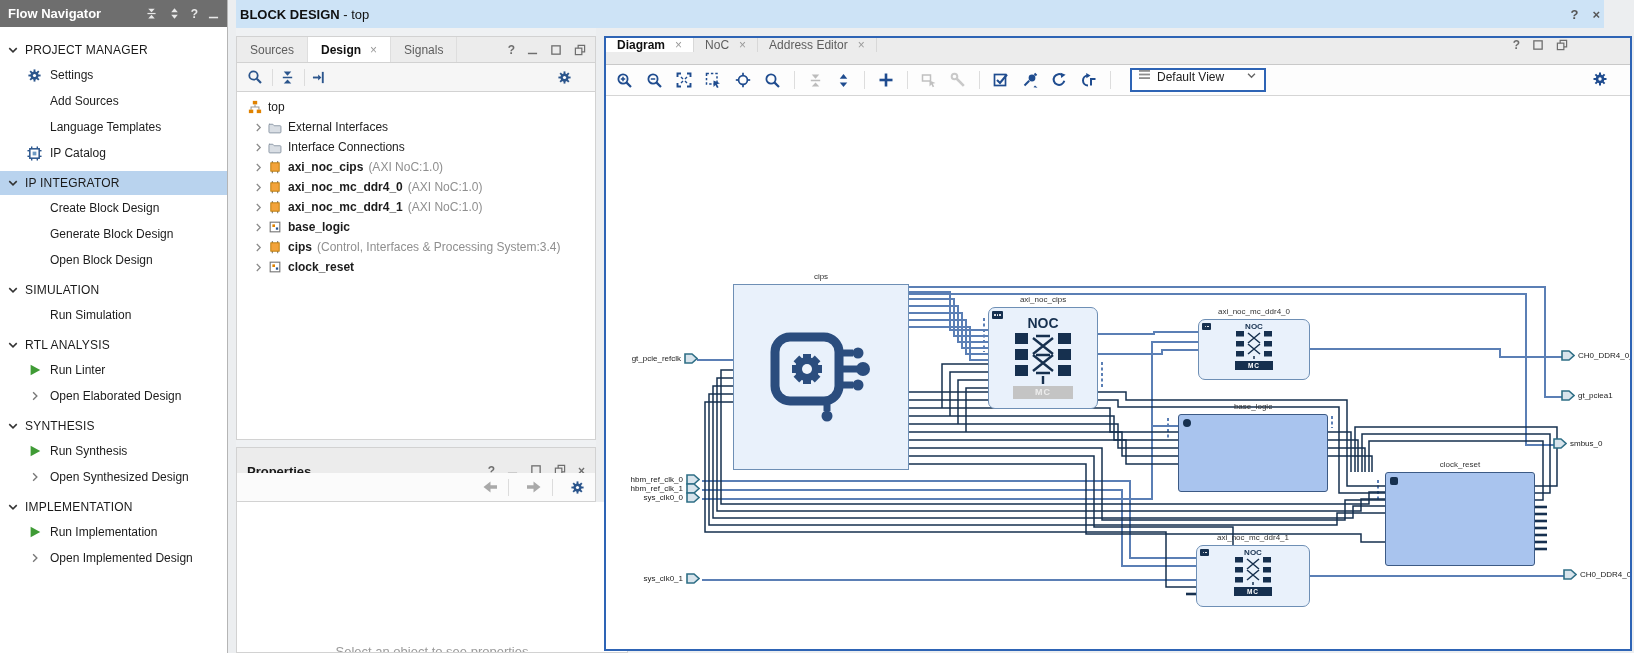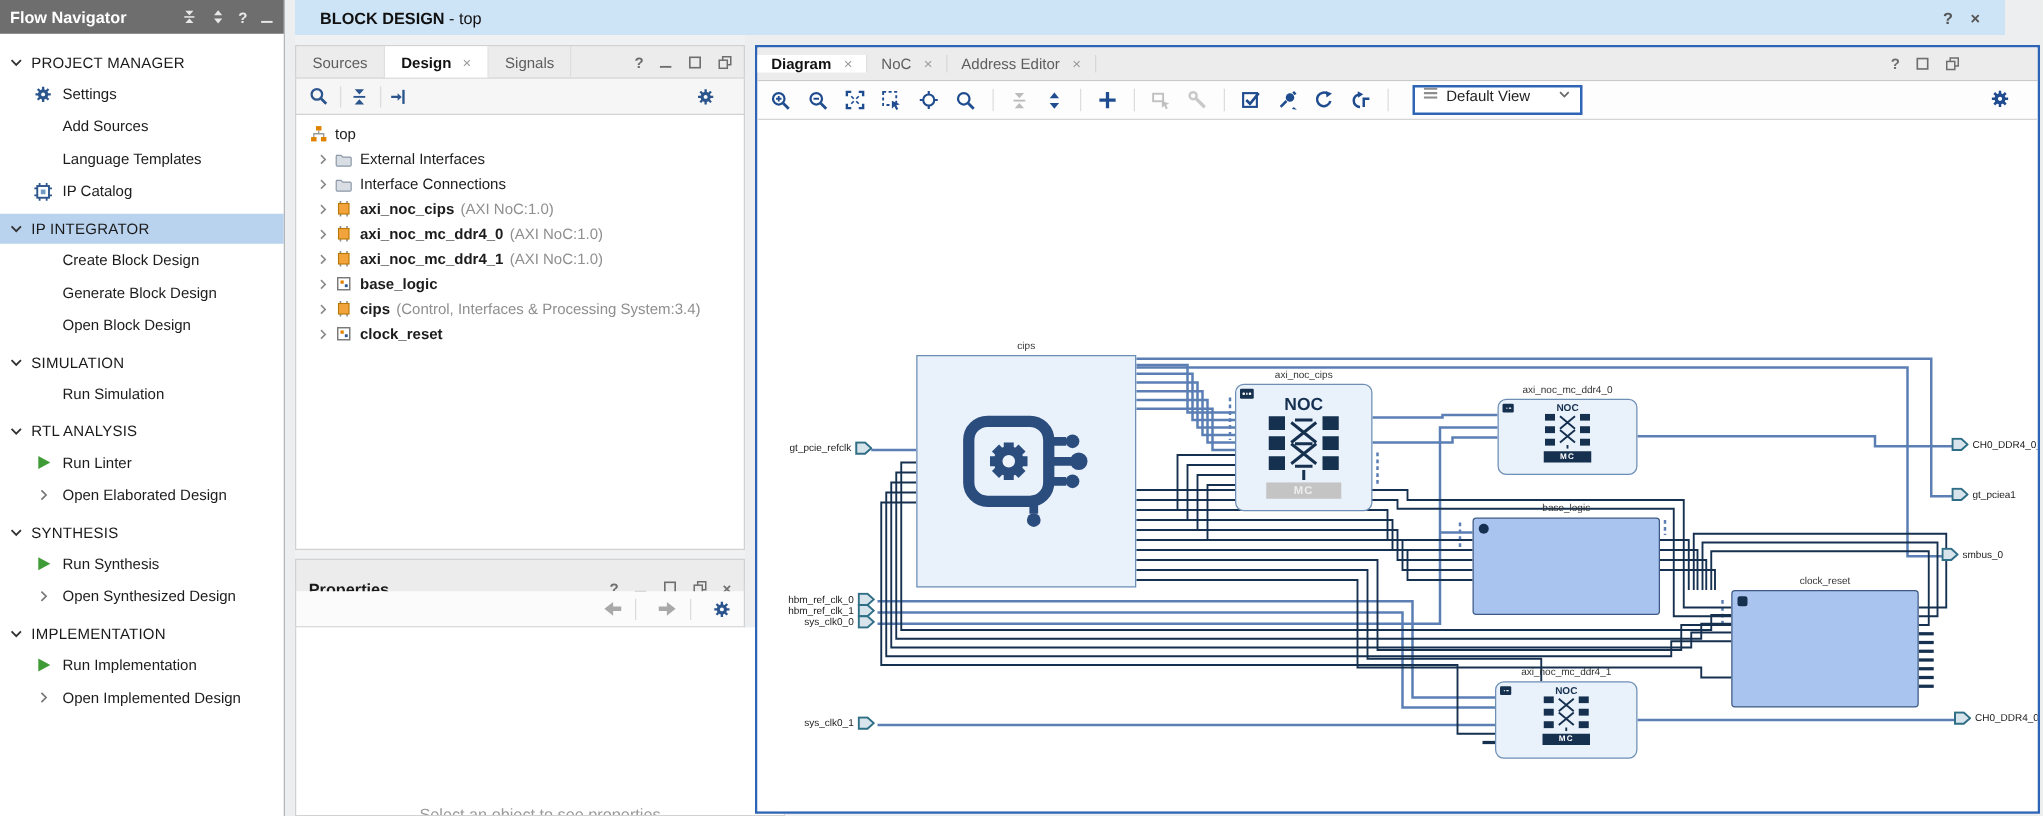--- a/index.html
+++ b/index.html
@@ -14,21 +14,21 @@
   .fn-hicon{margin-left:10px;color:#e8e8e8;font-weight:bold;font-size:12px;display:flex;align-items:center;cursor:default}
   .fn-sec{margin-top:5px}
   .fn-sec.first{margin-top:11px}
   .fn-sechead{height:24px;display:flex;align-items:center;padding-left:7px;font-weight:normal;color:#1a1a1a;letter-spacing:.2px}
   .fn-sechead .chev{margin-right:6px;display:flex}
   .fn-sechead.sel{background:#b9d3ee}
   .fn-item{height:26px;display:flex;align-items:center;padding-left:26px;color:#1c1c1c}
   .fn-item .ic{width:17px;height:16px;margin-right:7px;display:flex;align-items:center;justify-content:center;flex:none}
 
   
-  #bdbar{position:absolute;left:236px;top:0;width:1368px;height:28px;background:#cde3f6;display:flex;align-items:center;padding:0 20px;box-sizing:border-box;font-size:13px}
+  #bdbar{position:absolute;left:236px;top:0;width:1368px;height:28px;background:#cde3f6;display:flex;align-items:center;padding:0 4px;box-sizing:border-box;font-size:13px}
   #bdbar .t{font-weight:bold;color:#111}
   #bdbar .sub{color:#111;white-space:pre}
   #bdbar .sp{flex:1}
   .winglyph{color:#555;font-weight:bold;font-size:13px;margin-left:14px;display:flex;align-items:center}
 
   
   #mid{position:absolute;left:236px;top:28px;width:360px;height:625px;background:#eff1f3}
   .tabsrow{position:absolute;left:0;top:8px;width:360px;height:27px;background:#ececec;border:1px solid #d2d2d2;box-sizing:border-box;display:flex;align-items:stretch}
   .tab{display:flex;align-items:center;padding:0 13px;color:#5d5d5d;border-right:1px solid #dedede}
   .tab.active{background:#fff;color:#111;font-weight:bold}
@@ -51,21 +51,21 @@
   #props-head{position:absolute;left:0;top:419px;width:360px;height:24px;background:#ececec;border:1px solid #d2d2d2;box-sizing:border-box;display:flex;align-items:flex-start;padding:16px 10px;font-weight:bold;color:#1a1a1a;font-size:13px}
   #props-head .sp{flex:1}
   #props-head .pi{margin-left:12px;color:#6e6e6e;font-size:12px;display:flex;align-items:center;font-weight:bold}
   #ptools{position:absolute;left:0;top:445px;width:360px;height:29px;background:#fbfbfb;border:1px solid #d2d2d2;border-top:none;box-sizing:border-box;display:flex;align-items:center;justify-content:flex-end;padding-right:10px}
   #ptools .ti{margin-left:10px;display:flex;align-items:center}
   #pbody{position:absolute;left:0;top:474px;width:392px;height:151px;background:#fff;border:1px solid #d2d2d2;border-top:none;box-sizing:border-box;overflow:hidden}
   #pbody .empty{position:absolute;left:0;bottom:-7px;width:100%;text-align:center;color:#9a9a9a;font-size:13px}
 
   
   #diag{position:absolute;left:604px;top:36px;width:1028px;height:615px;border:2px solid #2e64b5;background:#fff;box-sizing:border-box}
-  #dtabs{height:26px;background:#ececec;border-bottom:1px solid #c9c9c9;display:flex;align-items:center}
+  #dtabs{height:26px;background:#ececec;border-bottom:1px solid #c9c9c9;display:flex;align-items:flex-start}
   .dtab{display:flex;align-items:center;padding:0 11px;color:#5d5d5d;border-right:1px solid #d8d8d8}
   .dtab.active{background:#fff;color:#111;font-weight:bold}
   .dtab .x{margin-left:10px;color:#9a9a9a;font-weight:normal}
   #dtabs .trow-icons{padding-right:62px}
   #dtools{height:30px;border-bottom:1px solid #d5d5d5;display:flex;align-items:center;padding-left:10px;position:relative;background:#fdfdfd}
   #dtools .ti{margin-right:13px;display:flex;align-items:center}
   #dtools .dsep{width:1px;height:18px;background:#ddd;margin:0 13px 0 0}
   #viewsel{height:20px;border:2px solid #2e64b5;background:#fff;display:flex;align-items:flex-start;padding:0 7px;margin-left:6px;width:118px}
   #viewsel .vtext{margin-left:7px;color:#222;flex:1}
   #dgear{position:absolute;right:9px;top:6px}

